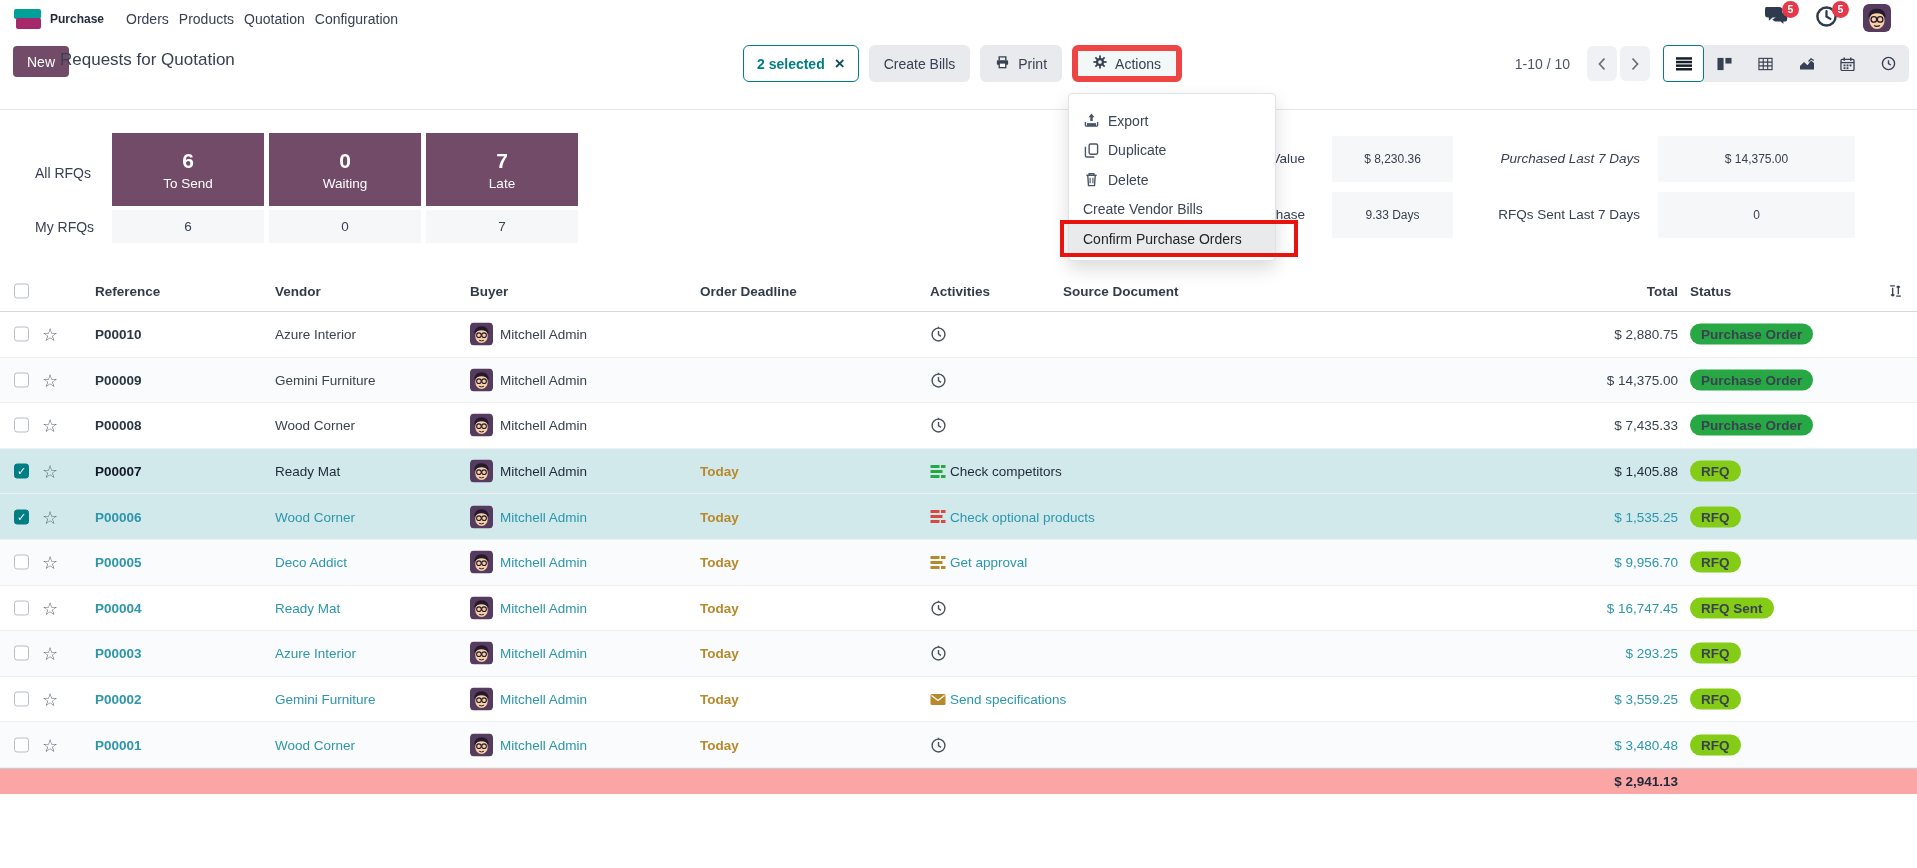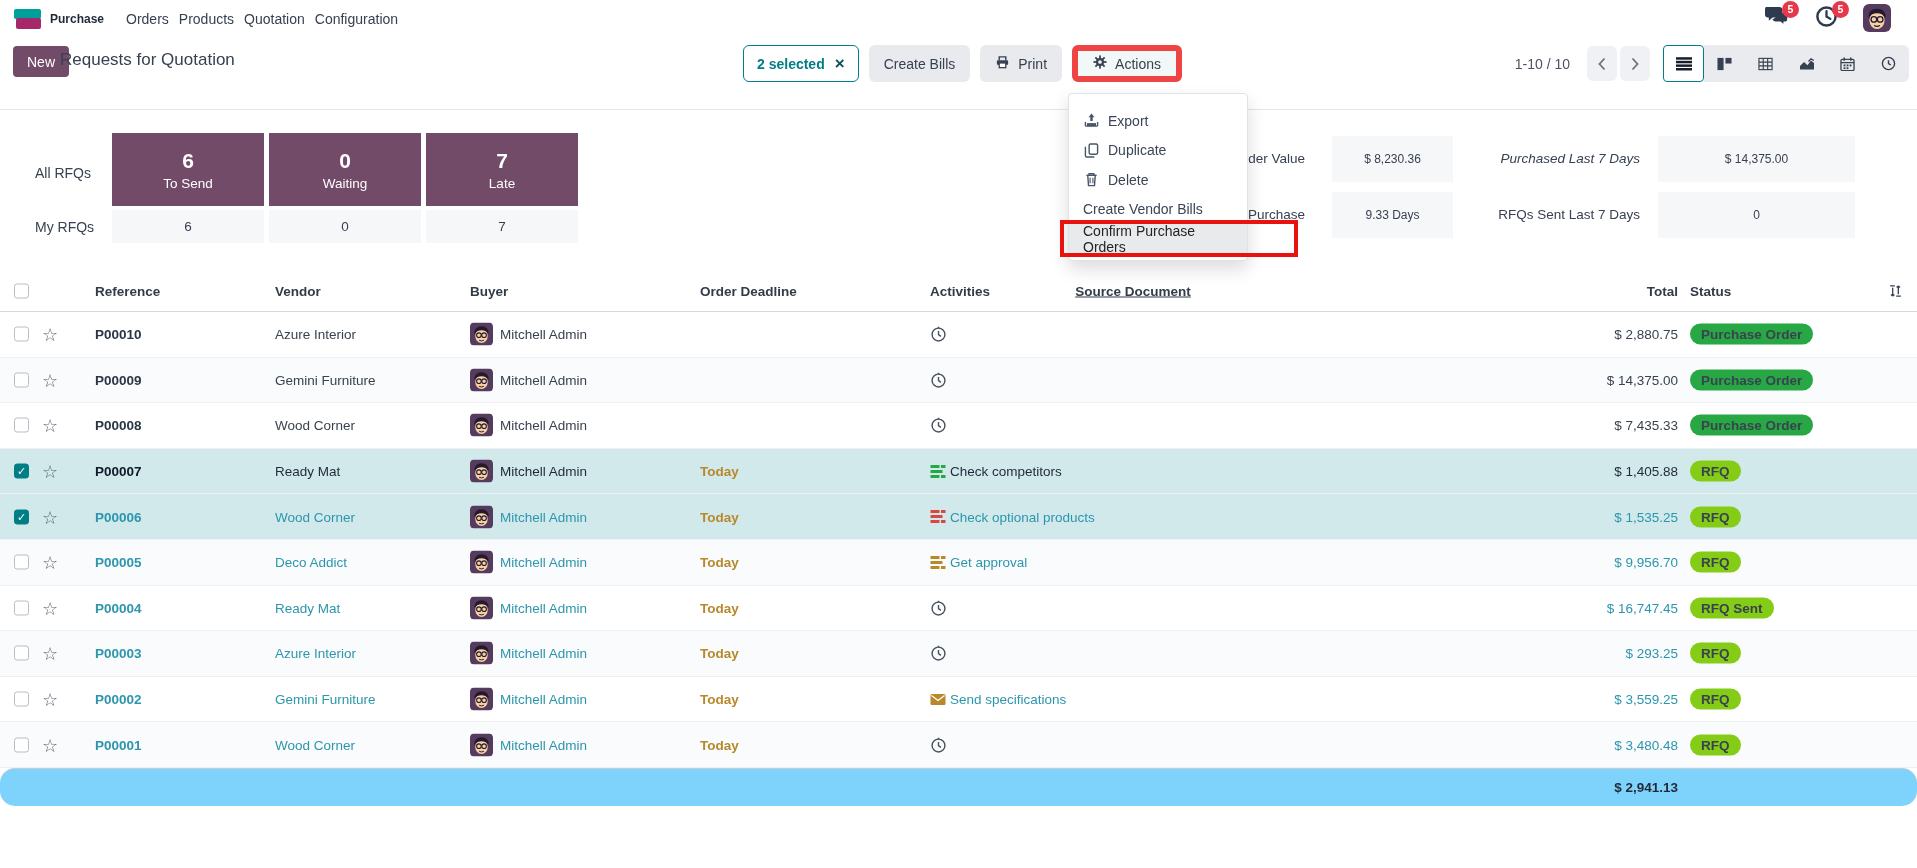--- a/index.html
+++ b/index.html
@@ -72,21 +72,21 @@
 
   
   .tablezone { position:absolute; left:0; top:270px; width:100%; }
   .thead { position:relative; height:42px; background:#fff; border-bottom:1px solid #d4d7db; }
   .thead .th { position:absolute; top:50%; transform:translateY(-50%); font-size:13.5px; font-weight:700; color:#323c49; cursor:pointer; }
   .col-ref      { left:95px; }
   .col-vendor   { left:275px; }
   .col-buyer    { left:470px; }
   .col-deadline { left:700px; }
   .col-activities { left:930px; }
-  .col-source   { left:1063px; width:140px; text-align:center;text-decoration:underline; }
+  .col-source   { left:1063px; width:140px; text-align:left; }
   .col-total    { left:1490px; width:188px; text-align:right; }
   .col-status   { left:1690px; }
   .col-settings { position:absolute; right:14px; top:50%; transform:translateY(-50%); cursor:pointer; display:flex; }
 
   .trow { position:relative; height:45.6px; border-bottom:1px solid #eef0f2; background:#fff; cursor:pointer; }
   .trow.zebra { background:#fafbfc; }
   .trow.selected { background:#d2e9ec; }
   .trow > span { position:absolute; top:50%; transform:translateY(-50%); font-size:13.5px; color:#39434f; }
   .trow .cb, .thead .cb { position:absolute; left:14px; top:50%; transform:translateY(-50%); width:15px; height:15px;
     border:1.5px solid #b7bdc5; border-radius:3px; background:#fff; cursor:pointer; display:flex; align-items:center;
@@ -102,25 +102,25 @@
   .act-icon { display:flex; align-items:center; }
   .trow .c-total { font-weight:400; }
   .badge { position:absolute; left:1690px; top:50%; transform:translateY(-50%); height:21px; border-radius:11px;
     padding:0 11px; color:#fff; font-size:11.5px; font-weight:700; display:flex; align-items:center; white-space:nowrap; }
   .badge.green { background:#28A745; }
   .badge.teal  { background:#84cc16; }
   .style-info .c-ref, .style-info .c-vendor, .style-info .buyer-name, .style-info .act-text,
   .style-info .c-total { color:#2c96ac; }
   .style-bold .c-ref { color:#111827; font-weight:700; }
   .style-bold .c-vendor, .style-bold .buyer-name, .style-bold .act-text, .style-bold .c-total { color:#1f2937; }
-  .tfoot { position:relative; height:38px; background:#7dd3fc; border-top:1px solid #c7cbd1;border-radius:15px; }
+  .tfoot { position:relative; height:26px; background:#fca5a5; border-top:1px solid #c7cbd1; }
   .tfoot .c-total { position:absolute; top:50%; transform:translateY(-50%); font-size:13.5px; font-weight:700; color:#1f2937; }
 
   
-  .dropdown { position:absolute; left:1068px; top:93px; width:180px; padding:12px 0 6px 0; background:#fff;
+  .dropdown { position:absolute; left:1068px; top:93px; width:208px; padding:12px 0 6px 0; background:#fff;
     border:1px solid #dfe2e6; border-radius:4px; box-shadow:0 8px 18px rgba(0,0,0,.14); z-index:50; }
   .menu-item { height:29.5px; display:flex; align-items:center; gap:9px; padding:0 14px; font-size:14px; color:#3a4556; cursor:pointer; }
   .menu-item .mi-icon { width:16px; display:flex; align-items:center; justify-content:center; }
   .menu-item.highlighted { background:#e9eaeb; color:#212529; }
   .red-box { position:absolute; left:1060px; top:220px; width:238px; height:37px; border:4px solid #e8120e; z-index:60; pointer-events:none; }
 </style>
 </head>
 <body>
 
 <div class="screen">

